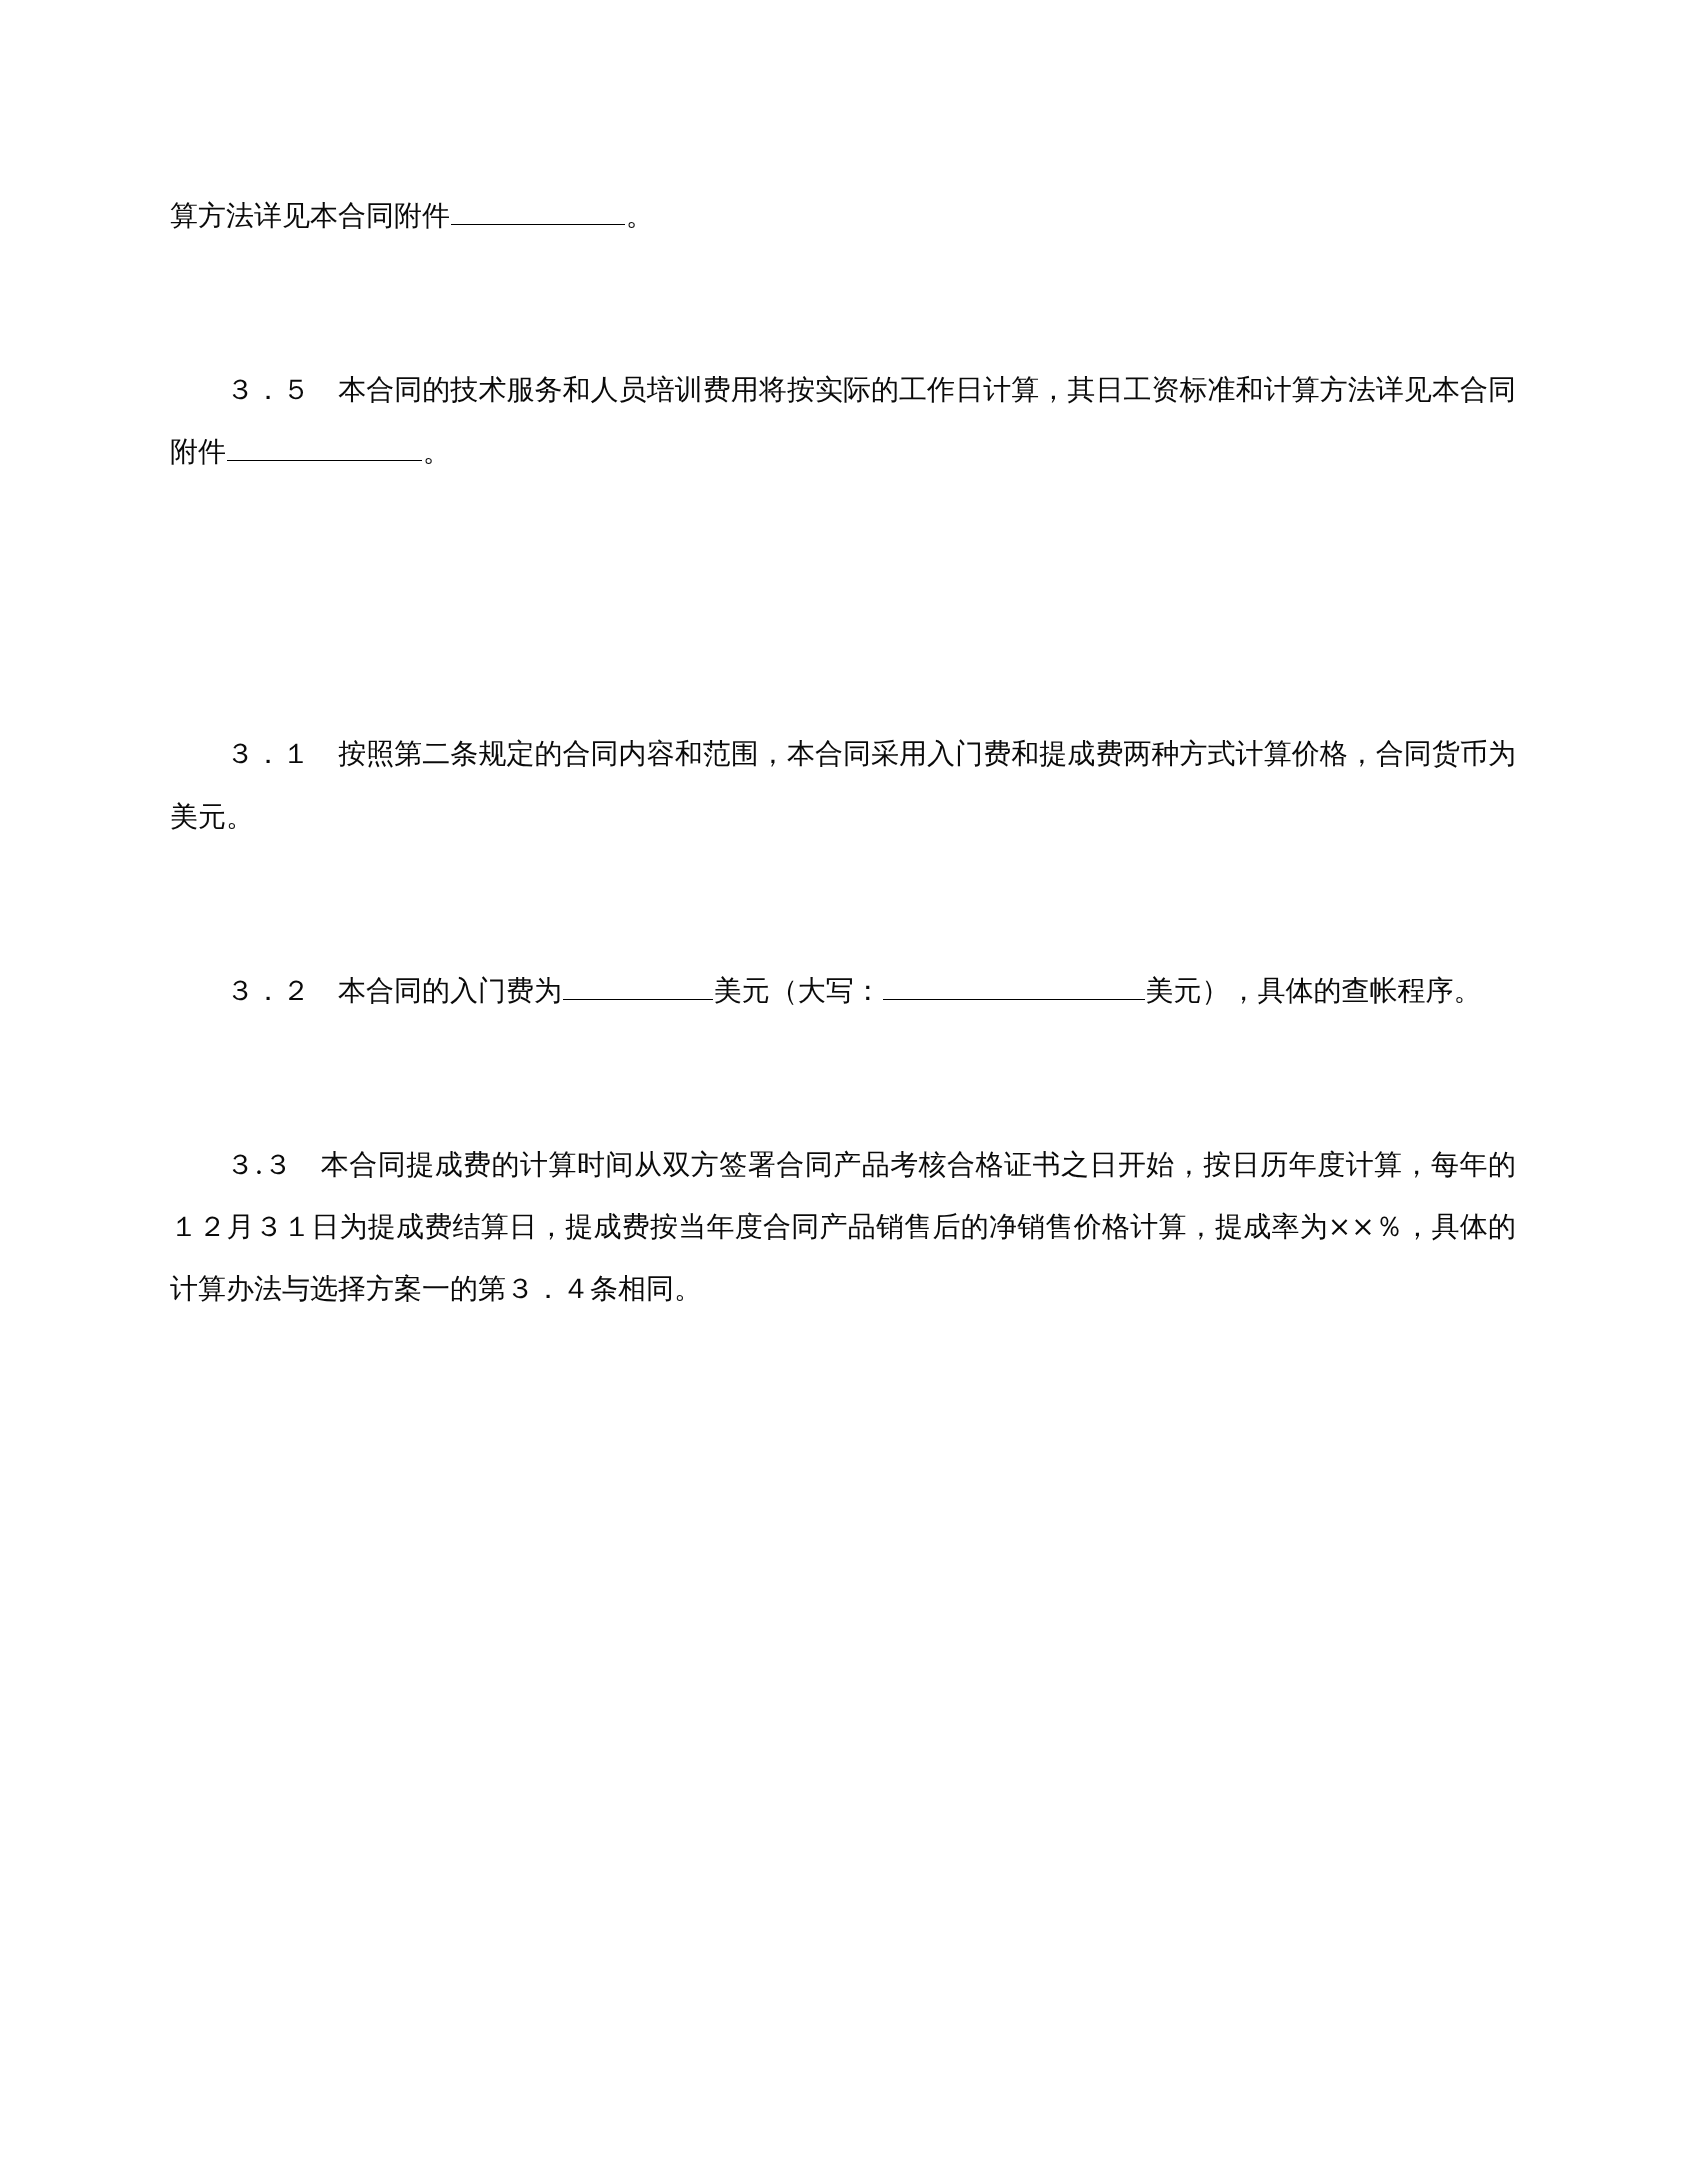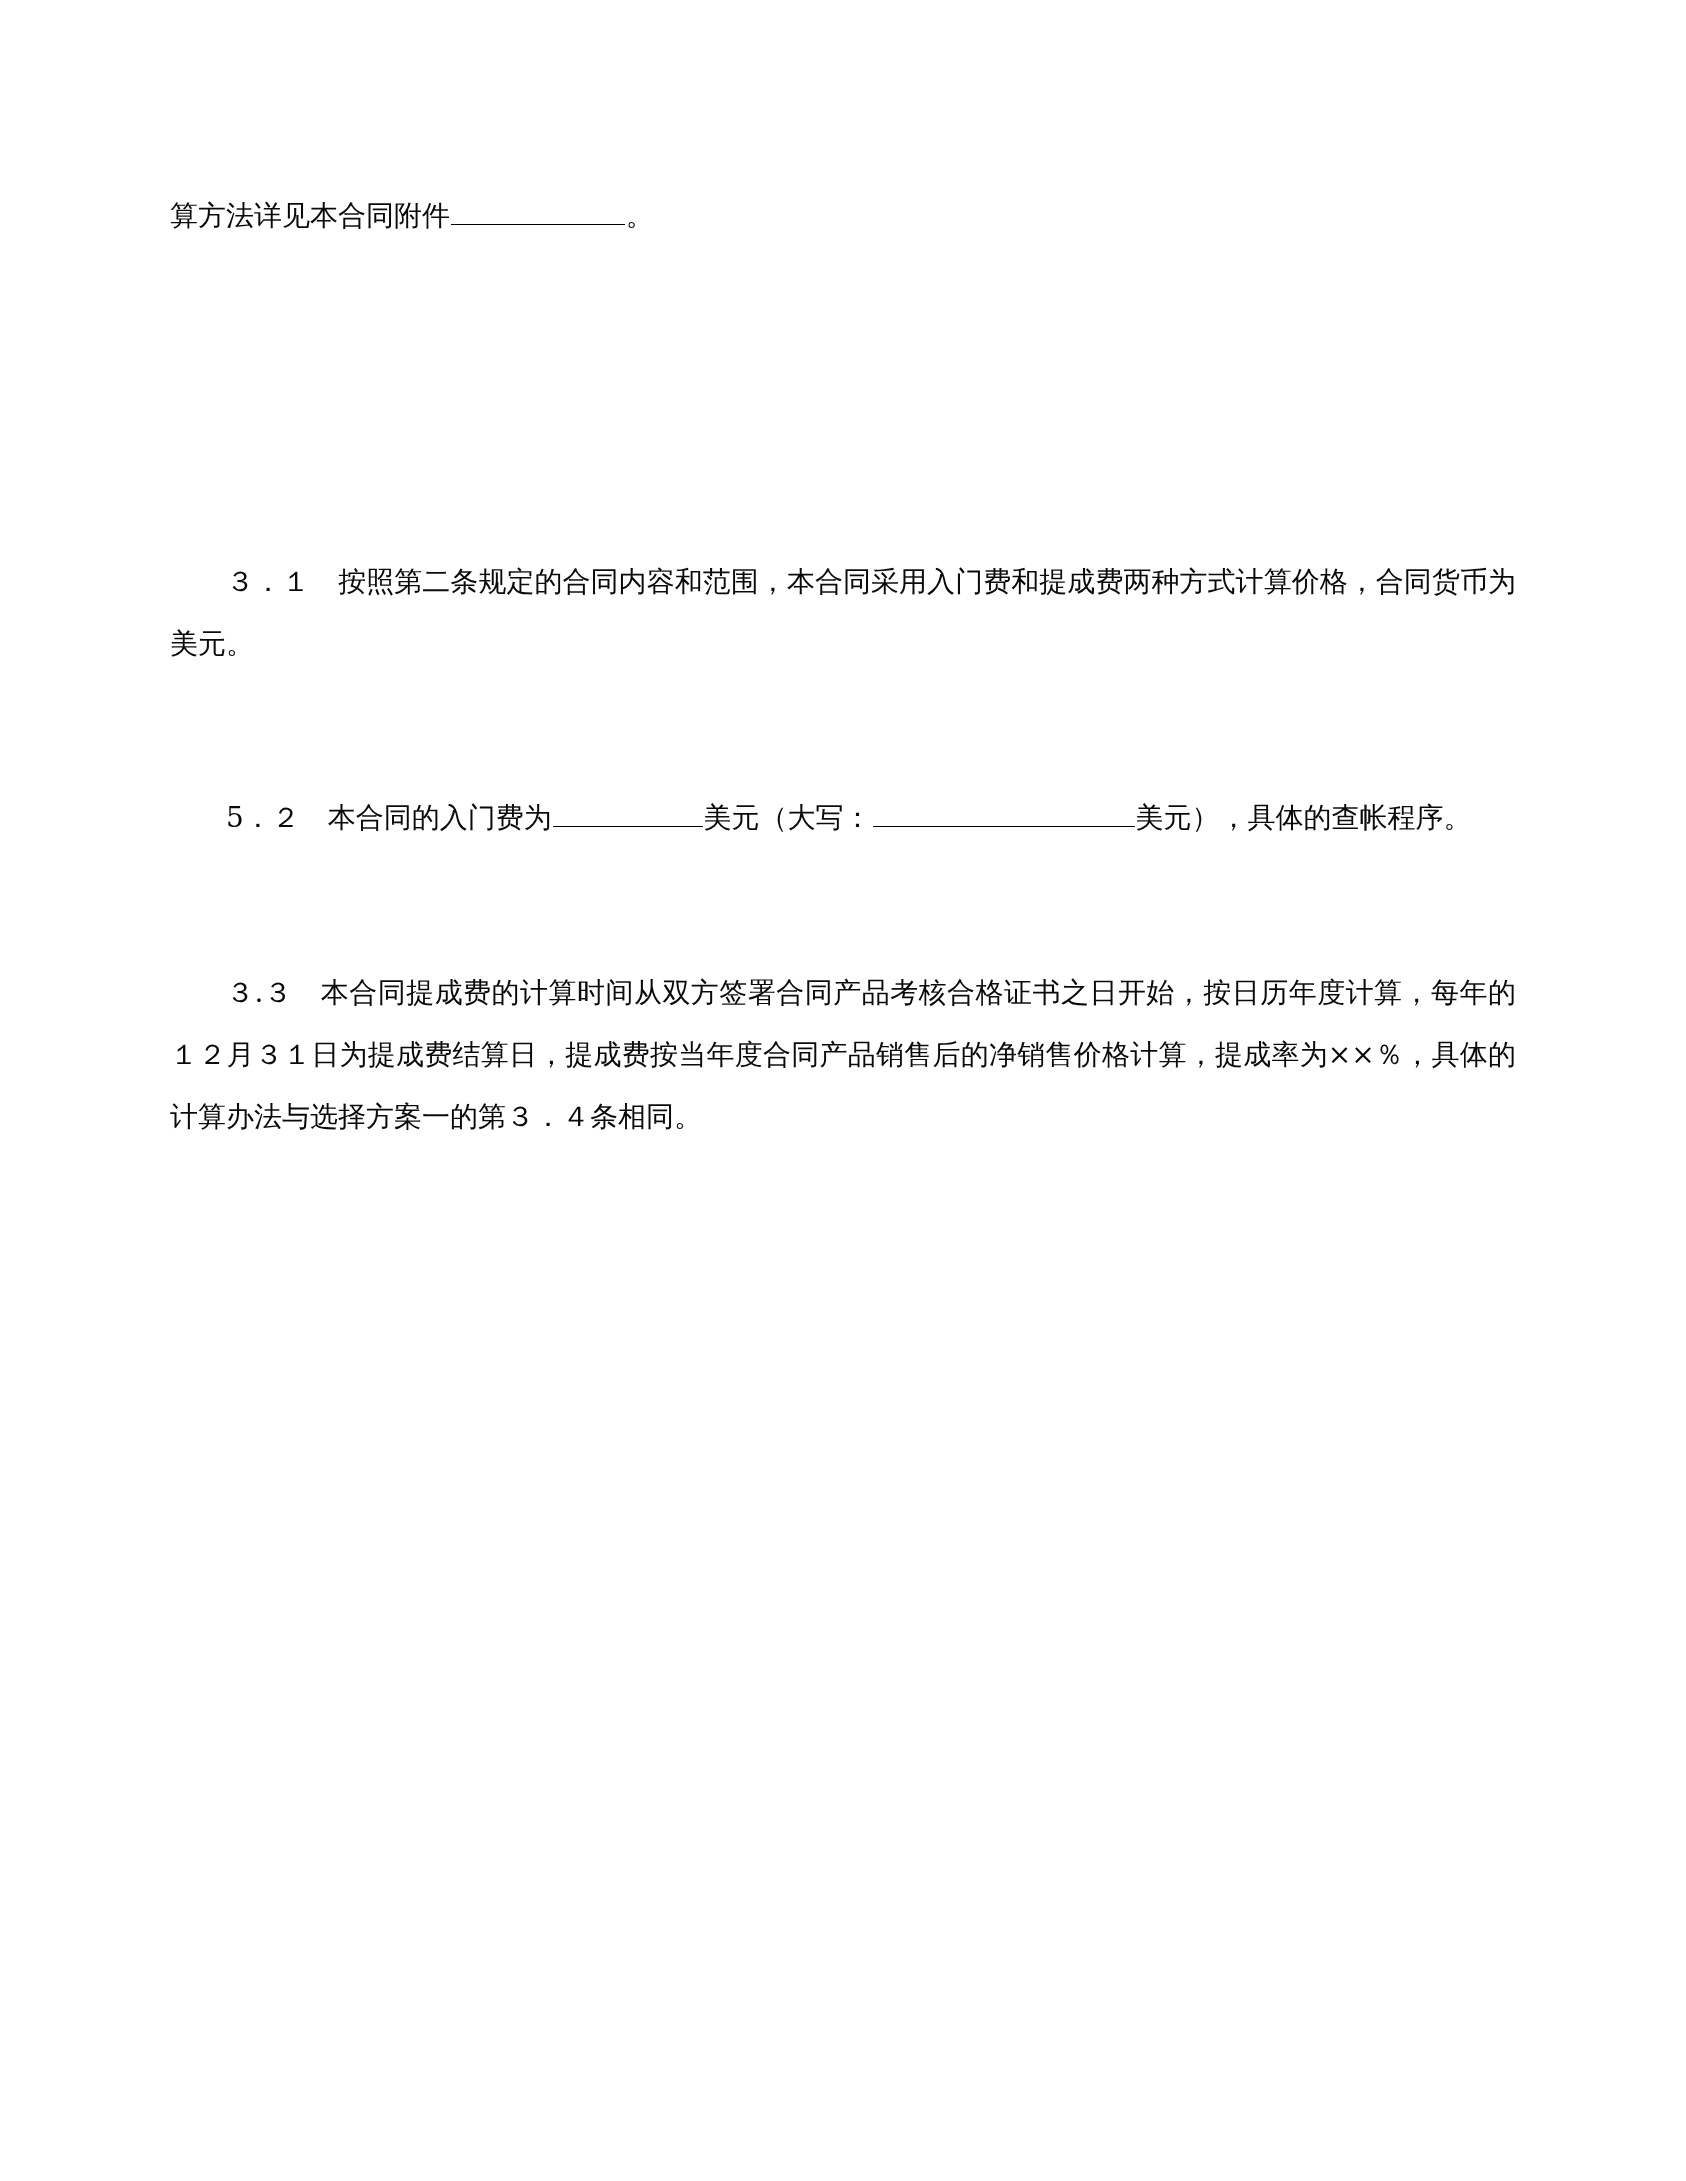--- a/index.html
+++ b/index.html
@@ -52,34 +52,35 @@
 </head>
 <body>
 
 <div class="page">
   <div class="doc-body">
 
     <p class="para"><span>算方法详见本合同附件</span><span class="blank b-12"></span><span>。</span></p>
 
     <div class="spacer-big"></div>
 
+    <p class="para indent"><span>３．５　本合同的技术服务和人员培训费用将按实际的工作日计算，其日工资标准和计算方法详见本合同附件</span><span class="blank b-13"></span><span>。</span></p>
 
     <div class="spacer-big"></div>
 
 
     <div class="spacer-big"></div>
 
 
     <div class="spacer-big"></div>
 
     <p class="para indent"><span>３．１　按照第二条规定的合同内容和范围，本合同采用入门费和提成费两种方式计算价格，合同货币为美元。</span></p>
 
     <div class="spacer-big"></div>
 
-    <p class="para indent"><span>5．２　本合同的入门费为</span><span class="blank b-10"></span><span>美元（大写：</span><span class="blank b-18"></span><span>美元），具体的查帐程序。</span></p>
+    <p class="para indent"><span>３．２　本合同的入门费为</span><span class="blank b-10"></span><span>美元（大写：</span><span class="blank b-18"></span><span>美元），具体的查帐程序。</span></p>
 
     <div class="spacer-big"></div>
 
     <p class="para indent tight"><span>３.３　本合同提成费的计算时间从双方签署合同产品考核合格证书之日开始，按日历年度计算，每年的１２月３１日为提成费结算日，提成费按当年度合同产品销售后的净销售价格计算，提成率为××％，具体的计算办法与选择方案一的第３．４条相同。</span></p>
 
   </div>
 </div>
 
 
 </body></html>

